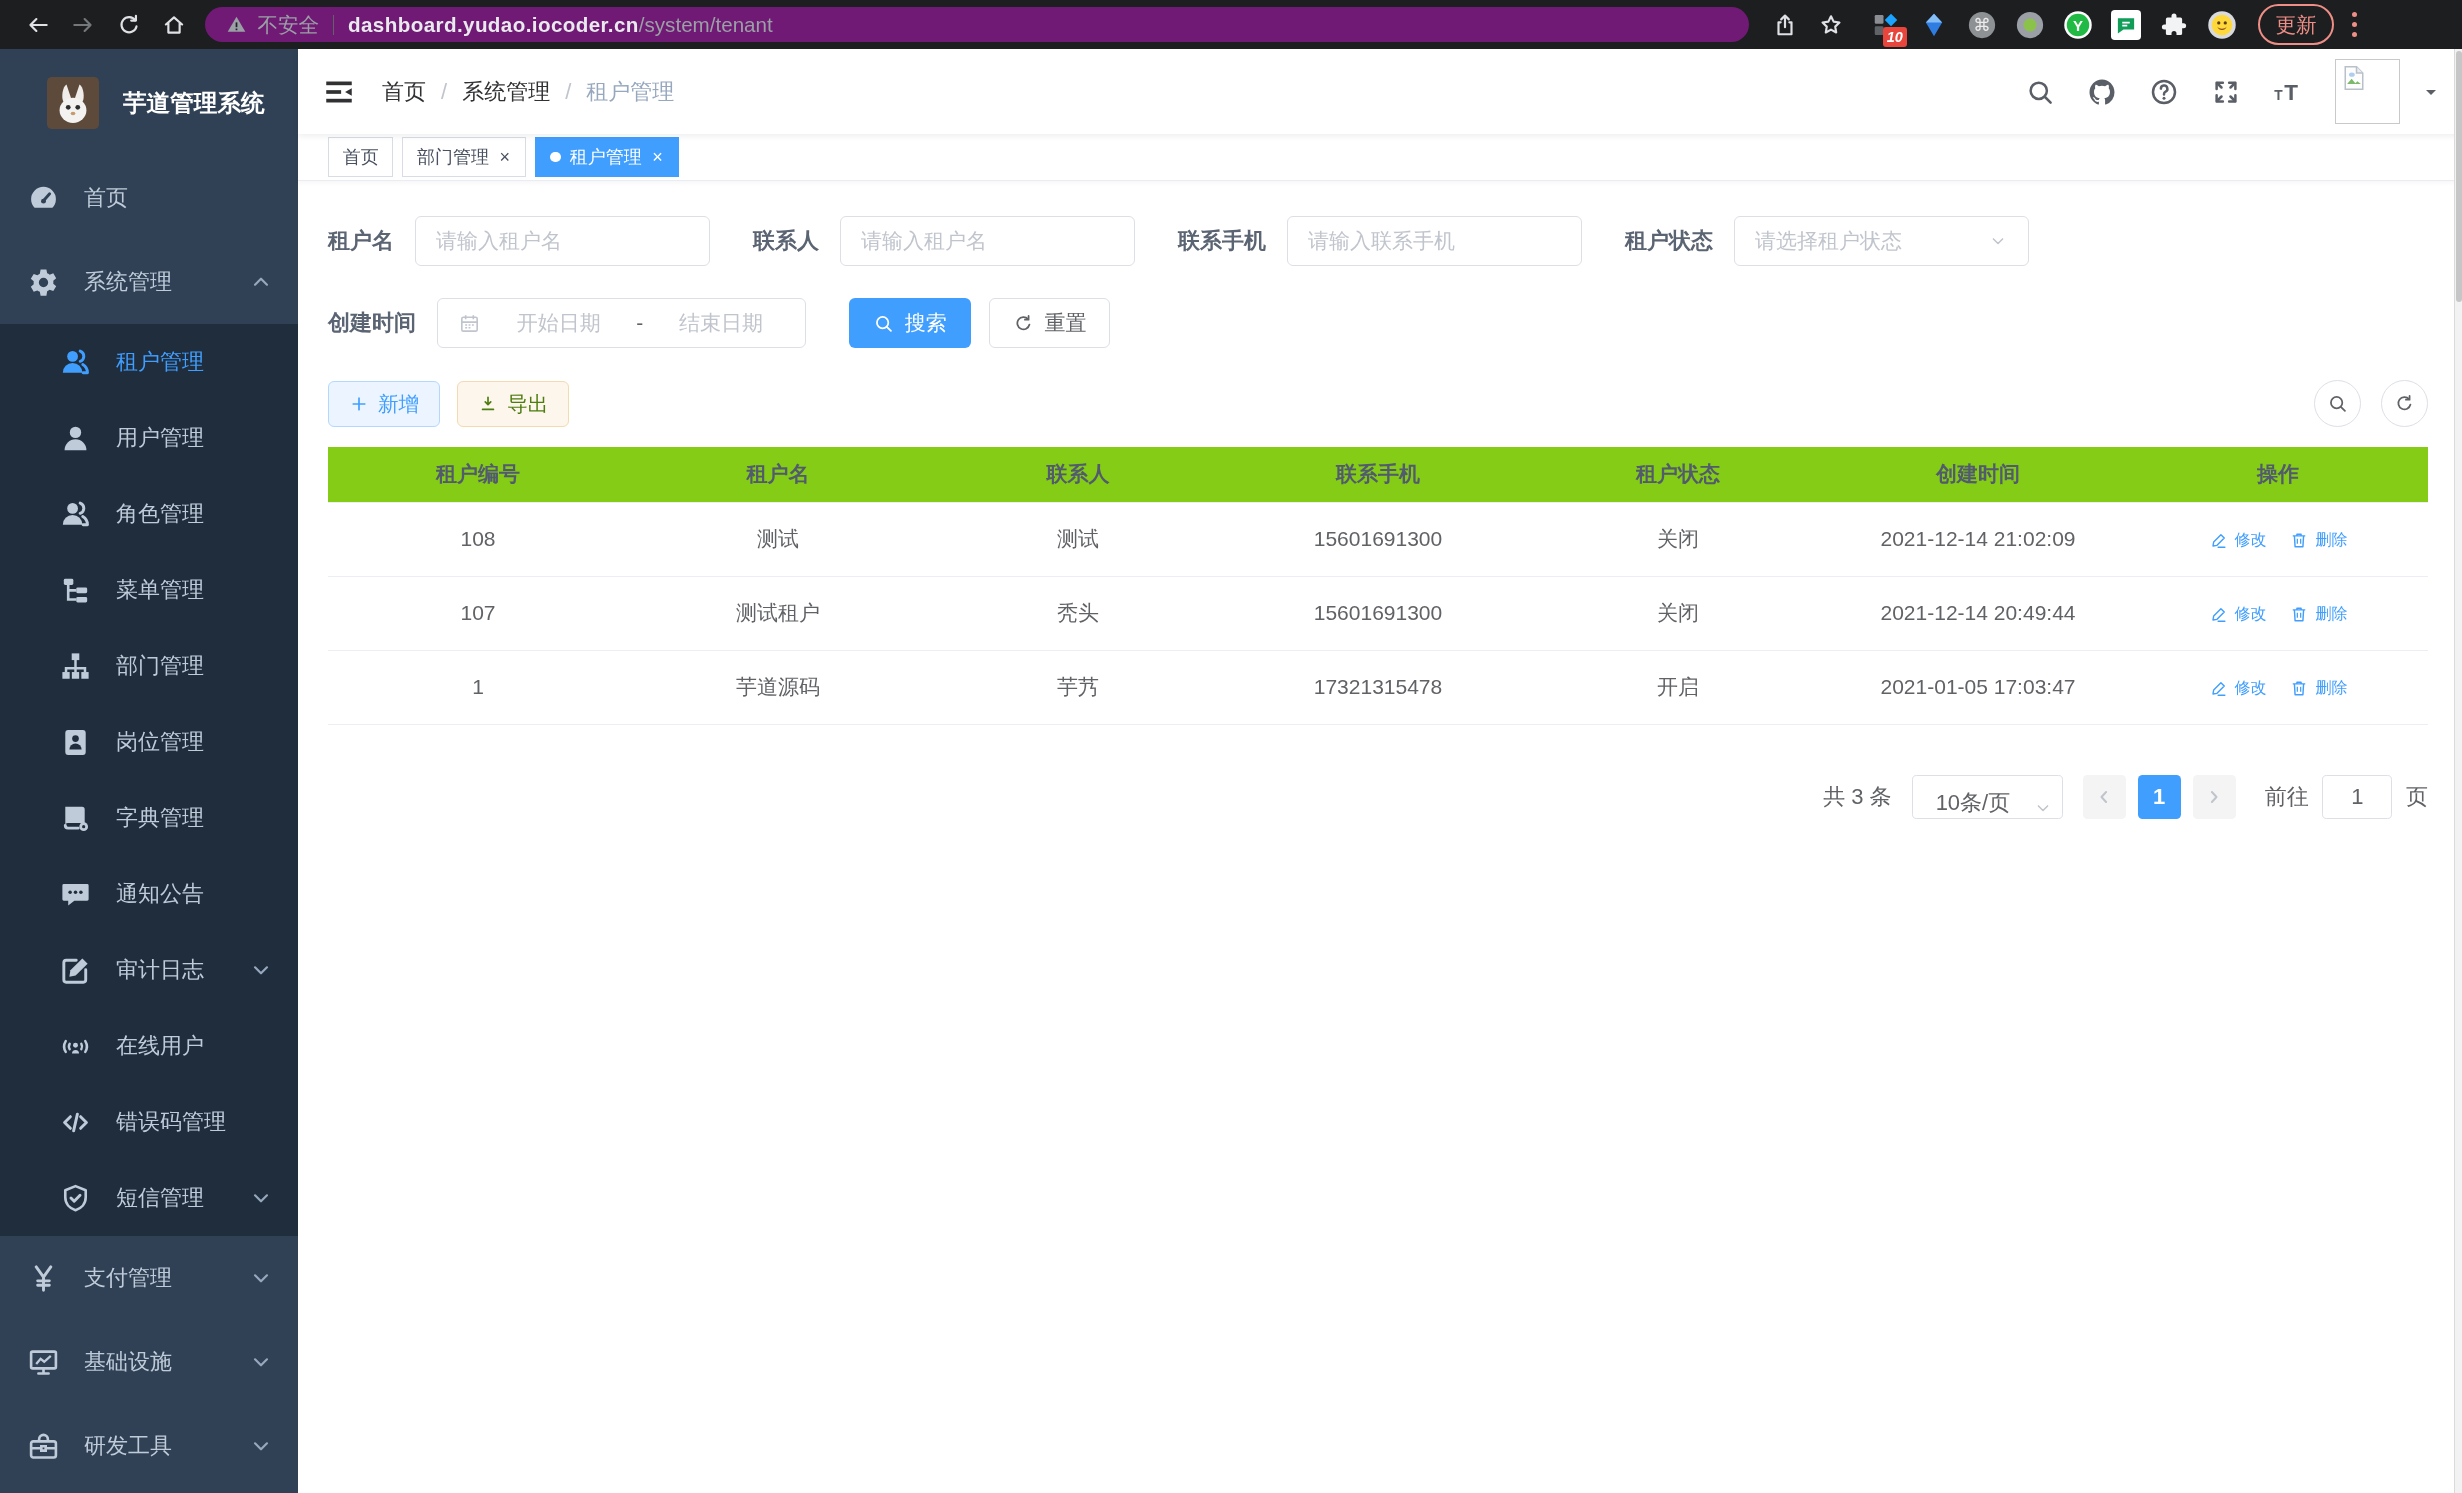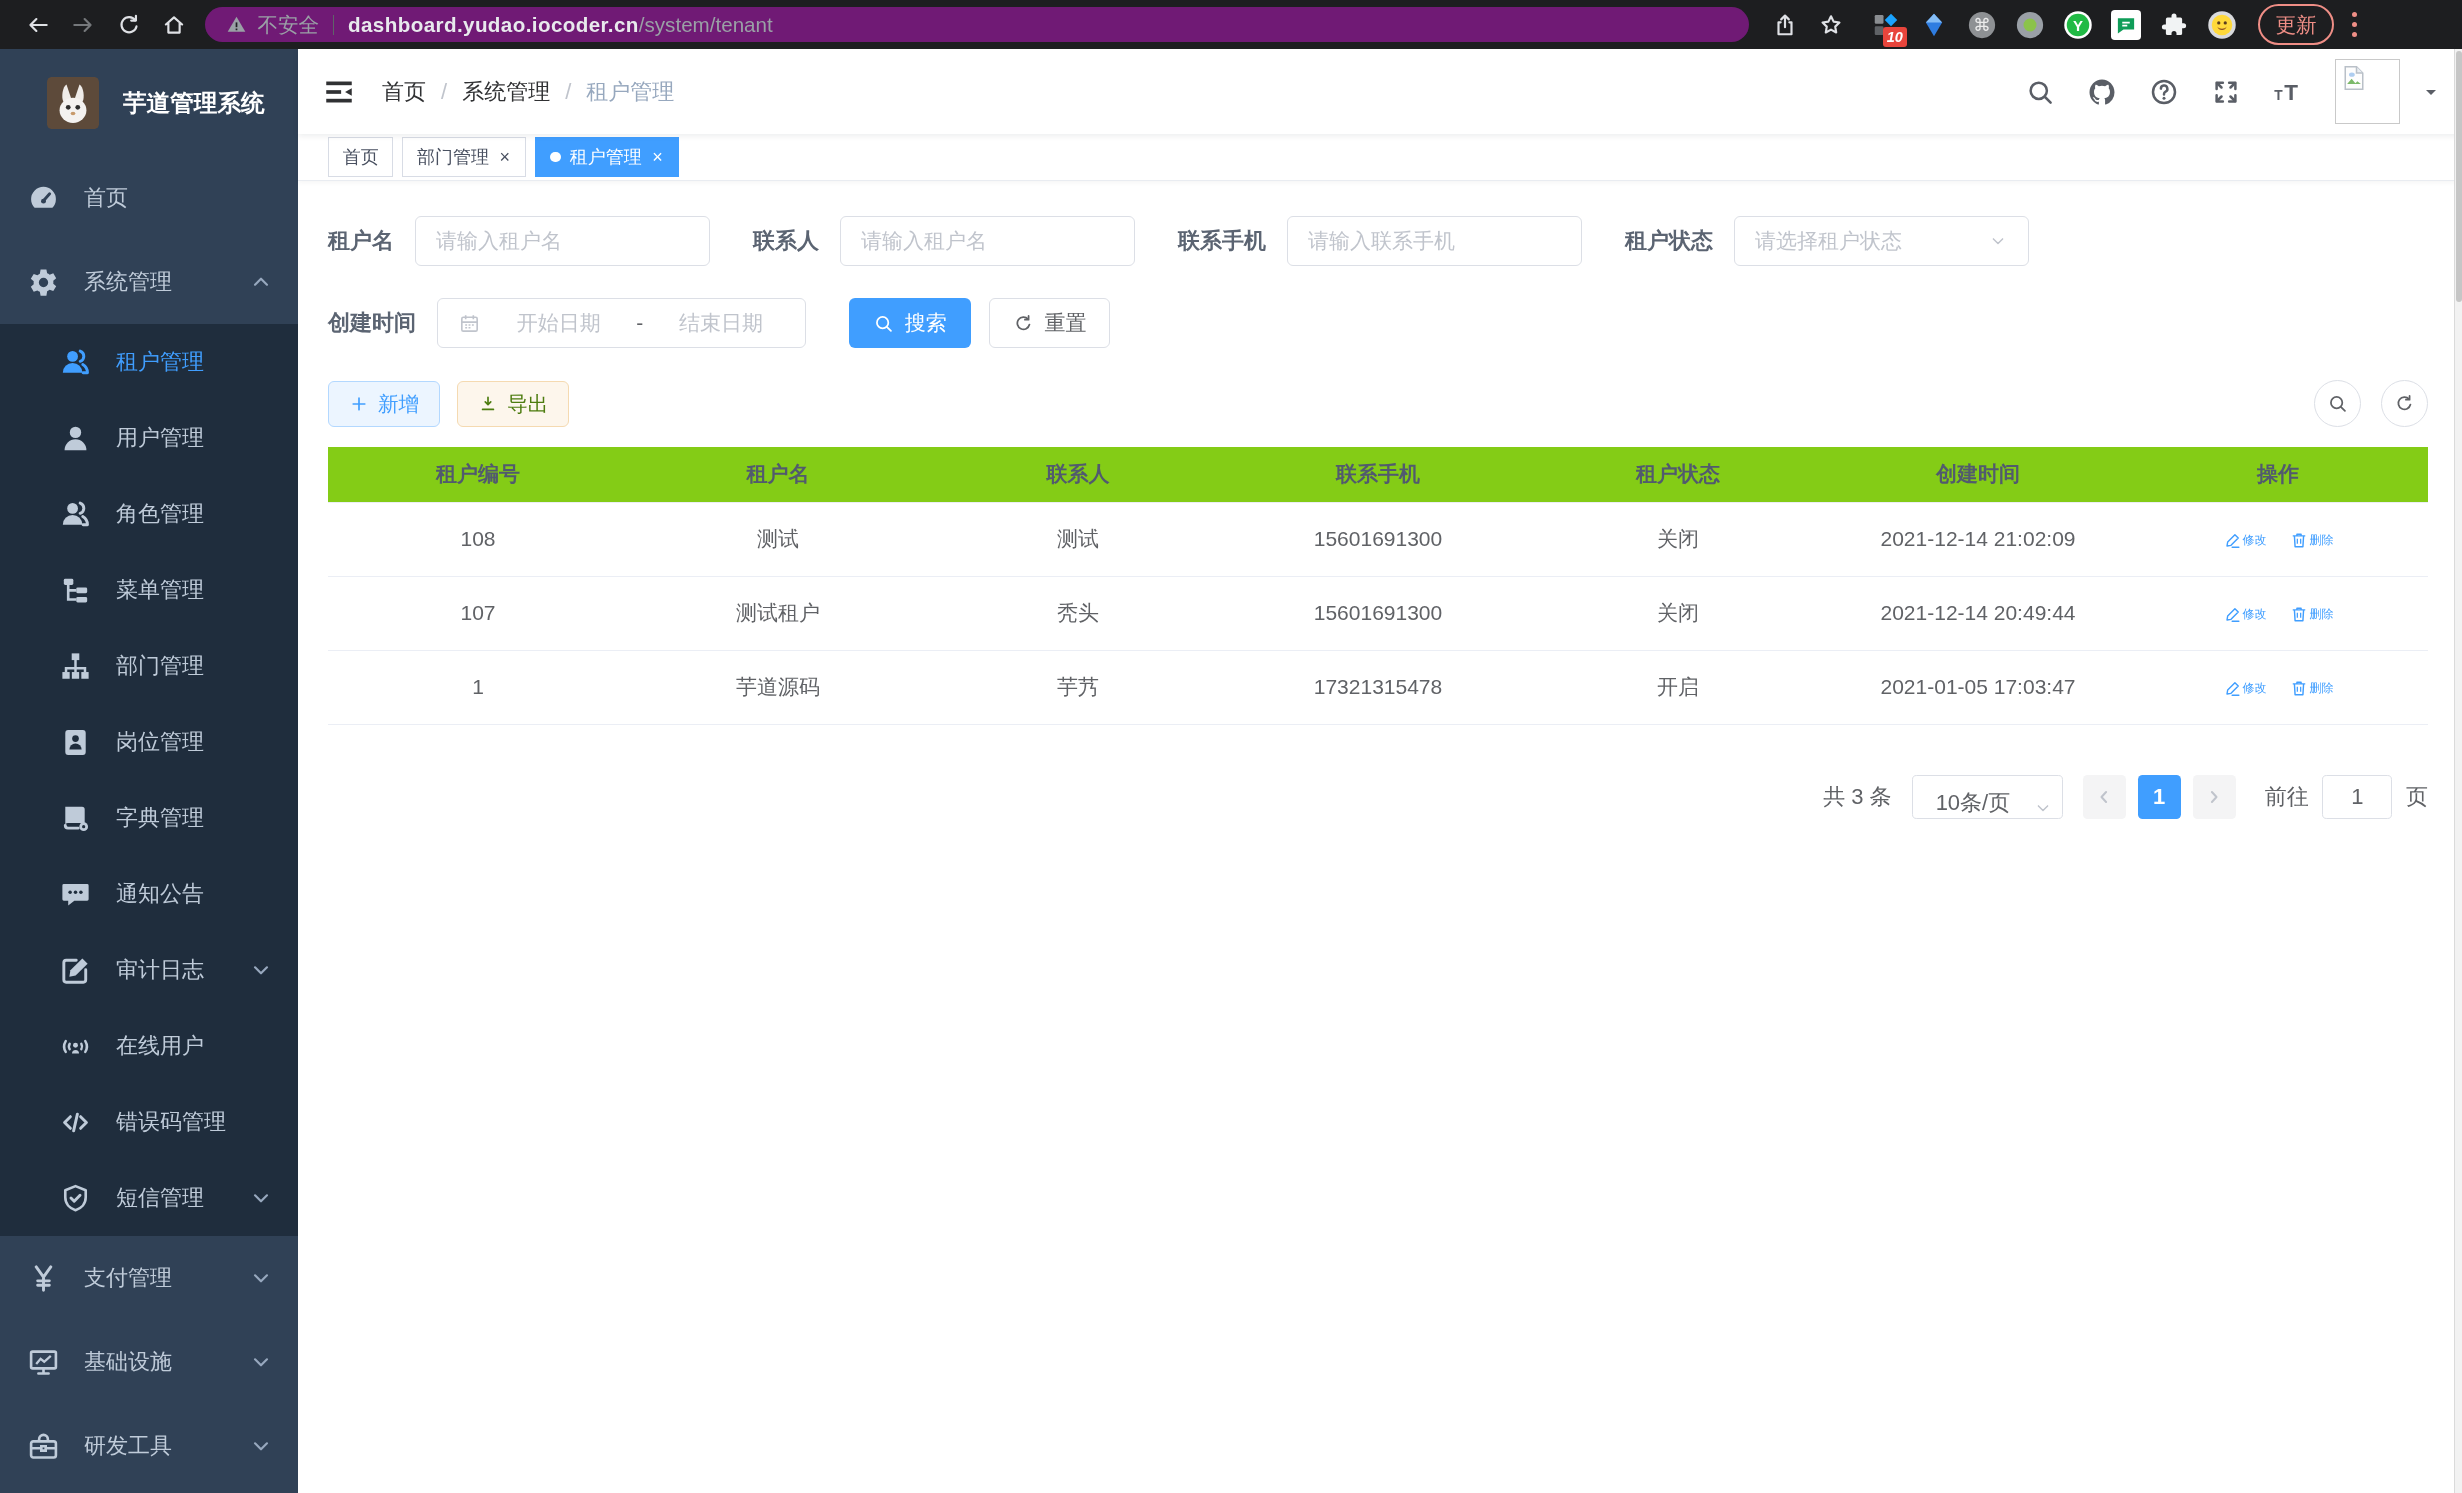--- a/index.html
+++ b/index.html
@@ -115,22 +115,22 @@
   .cbtn { width:47px; height:47px; border-radius:50%; border:1.5px solid #dcdfe6; background:#fff;
     display:flex; align-items:center; justify-content:center; color:#606266; cursor:pointer; }
   .cbtn svg { width:21px; height:21px; }
 
   
   table { width:100%; border-collapse:collapse; table-layout:fixed; }
   thead th { background:#84cc16; height:55px; font-size:21px; color:#515a6e;
     font-weight:bold; border-bottom:1.5px solid #ebeef5; text-align:center; }
   tbody td { height:74px; font-size:21px; color:#606266; border-bottom:1.5px solid #ebeef5;
     text-align:center; background:#fff; }
-  .op-link { color:#409eff; font-size:12px; display:inline-flex; align-items:center;
-    margin:0 11.4px; cursor:pointer; vertical-align:middle;justify-content:flex-end; }
+  .op-link { color:#409eff; font-size:16px; display:inline-flex; align-items:center;
+    gap:6px; margin:0 11.4px; cursor:pointer; vertical-align:middle;justify-content:flex-end; }
   .op-link svg { width:20px; height:20px; }
 
   
   .pagination { display:flex; align-items:center; justify-content:flex-end;
     margin-top:50px; font-size:22px; color:#606266; }
   .pg-total { margin-right:20px; }
   .pg-size { width:151px; height:44px; border:1.5px solid #dcdfe6; border-radius:4.6px;
     background:#fff; display:flex; align-items:flex-end; justify-content:space-between;
     padding:0 9px 0 23px; cursor:pointer; }
   .pg-size .sel-caret { width:20px; height:20px; color:#c0c4cc; }

